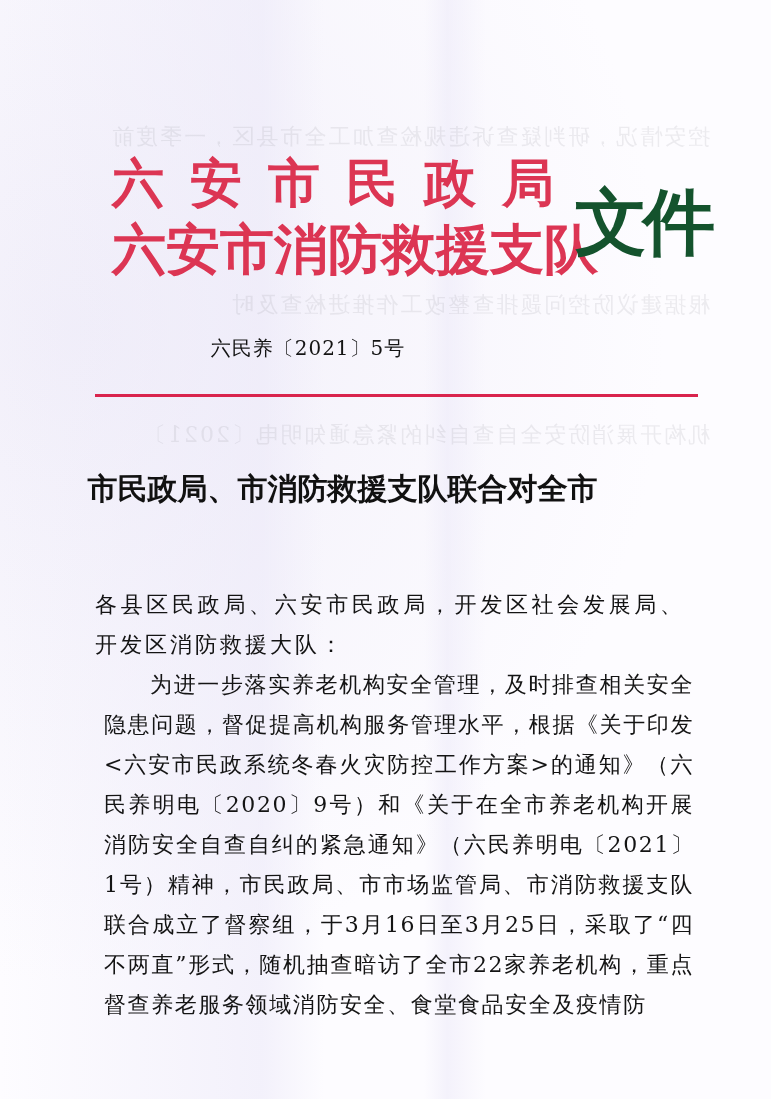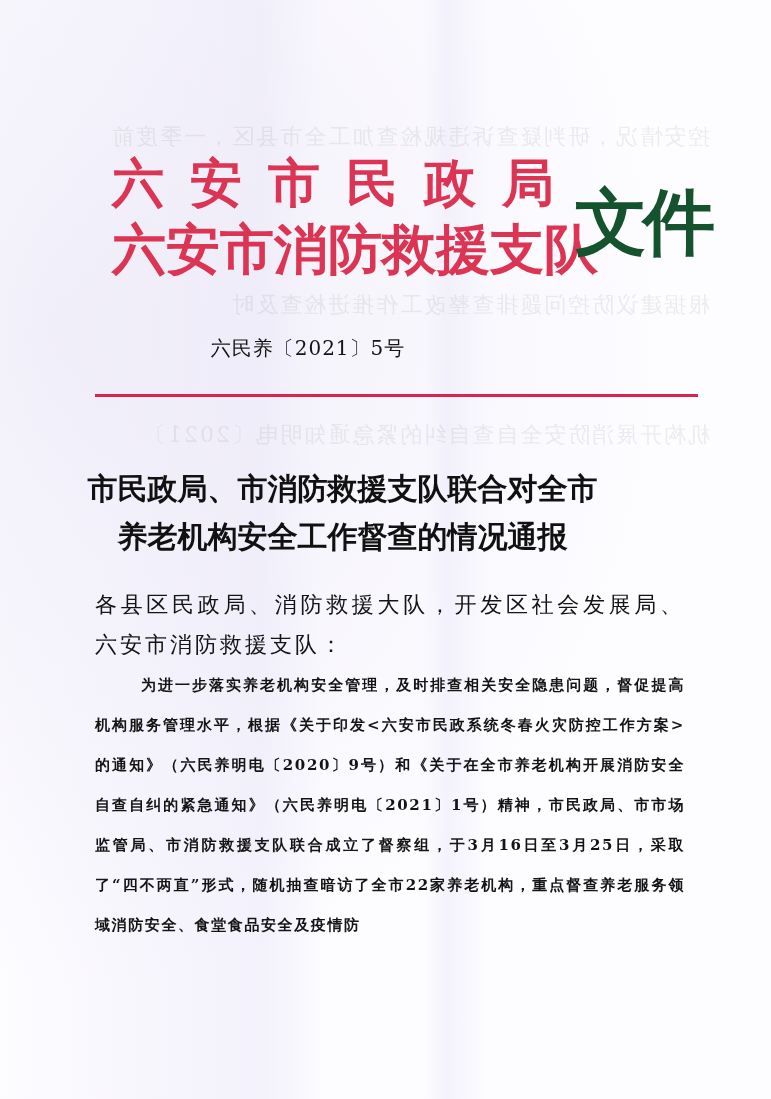--- a/index.html
+++ b/index.html
@@ -108,29 +108,28 @@
       left: 95px;
       top: 585px;
       width: 590px;
       font-size: 22px;
       line-height: 40px;
       letter-spacing: 3px;
       text-align: justify;
     }
     .body-para {
       position: absolute;
-      left: 95px;
+      left: 104px;
       top: 665px;
       width: 590px;
-      font-size: 15px;
+      font-size: 22px;
       line-height: 40px;
       text-indent: 46px;
       text-align: justify;
       letter-spacing: 1.6px;
-      font-weight: bold;
     }
   </style>
 </head>
 <body>
 
 <div class="scan-bg"></div>
 <div class="bleed" style="top:122px;">控安情况，研判疑查诉违规检查加工全市县区，一季度前</div>
 <div class="bleed" style="top:290px;">根据建议防控问题排查整改工作推进检查及时</div>
 <div class="bleed" style="top:420px;">机构开展消防安全自查自纠的紧急通知明电〔2021〕</div>
 
@@ -139,20 +138,19 @@
   <div class="header-org line2">六安市消防救援支队</div>
   <div class="header-org line1">六安市民政局</div>
   <div class="header-suffix">文件</div>
 
   <div class="doc-number">六民养〔2021〕5号</div>
 
   <div class="red-rule"></div>
 
   <div class="doc-title">
     <div>市民政局、市消防救援支队联合对全市</div>
-    <div>养老机构安全工作督查的情况通报</div>
   </div>
 
-  <div class="salutation">各县区民政局、消防救援大队，开发区社会发展局、六安市消防救援支队：</div>
+  <div class="salutation">各县区民政局、六安市民政局，开发区社会发展局、开发区消防救援大队：</div>
 
   <div class="body-para">为进一步落实养老机构安全管理，及时排查相关安全隐患问题，督促提高机构服务管理水平，根据《关于印发&lt;六安市民政系统冬春火灾防控工作方案&gt;的通知》（六民养明电〔2020〕9号）和《关于在全市养老机构开展消防安全自查自纠的紧急通知》（六民养明电〔2021〕1号）精神，市民政局、市市场监管局、市消防救援支队联合成立了督察组，于3月16日至3月25日，采取了“四不两直”形式，随机抽查暗访了全市22家养老机构，重点督查养老服务领域消防安全、食堂食品安全及疫情防</div>
 
 </div>
 
 </body></html>

